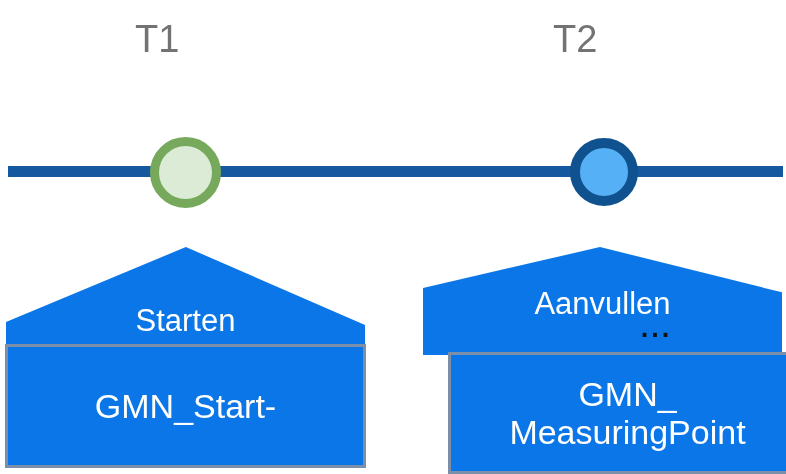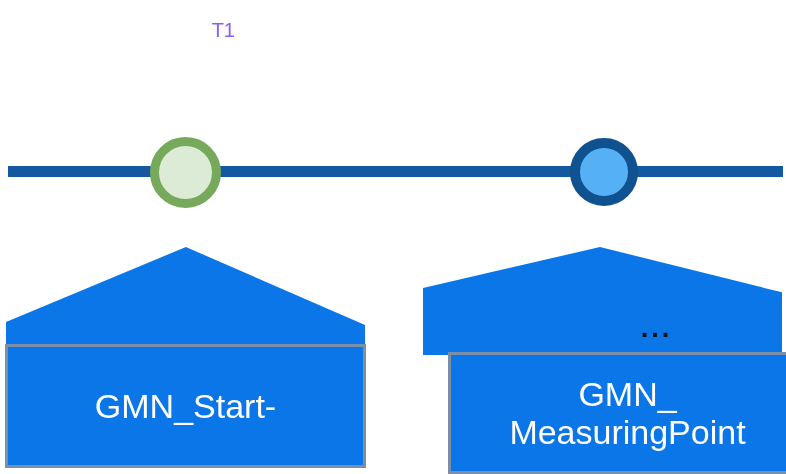--- a/index.html
+++ b/index.html
@@ -25,23 +25,23 @@
     left: 8px;
     top: 166px;
     width: 775px;
     height: 11px;
     background: #1459a0;
   }
 
   
   .tick-label {
     position: absolute;
-    font-size: 20px;
-    color: #8b5cf6;
-    text-align: right;
+    font-size: 38px;
+    color: #737373;
+    text-align: left;
     line-height: 1;
     white-space: nowrap;
   }
   .tick-label.t1 { left: 135px; top: 20px; width: 100px; }
   .tick-label.t2 { left: 553px; top: 20px; width: 100px; }
 
   
   .node {
     position: absolute;
     border-radius: 50%;
@@ -140,33 +140,36 @@
   .entity-box .txt { display: block; width: 100%; }
 </style>
 </head>
 <body>
 
 <div id="canvas">
 
   <div class="timeline-line"></div>
 
   <div class="tick-label t1">T1</div>
+  <div class="tick-label t2">T2</div>
 
   <div class="node green"></div>
   <div class="node blue"></div>
 
   <div class="pentagon left"></div>
+  <div class="pentagon-label left">Starten</div>
 
   <div class="entity-box left">
     <span class="txt">
       <span>GMN_Start-</span><br>
     </span>
   </div>
 
   <div class="pentagon right"></div>
+  <div class="pentagon-label right">Aanvullen</div>
   <div class="ellipsis-mark">...</div>
 
   <div class="entity-box right">
     <span class="txt">
       <span>GMN_</span><br>
       <span>MeasuringPoint</span>
     </span>
   </div>
 
 </div>

